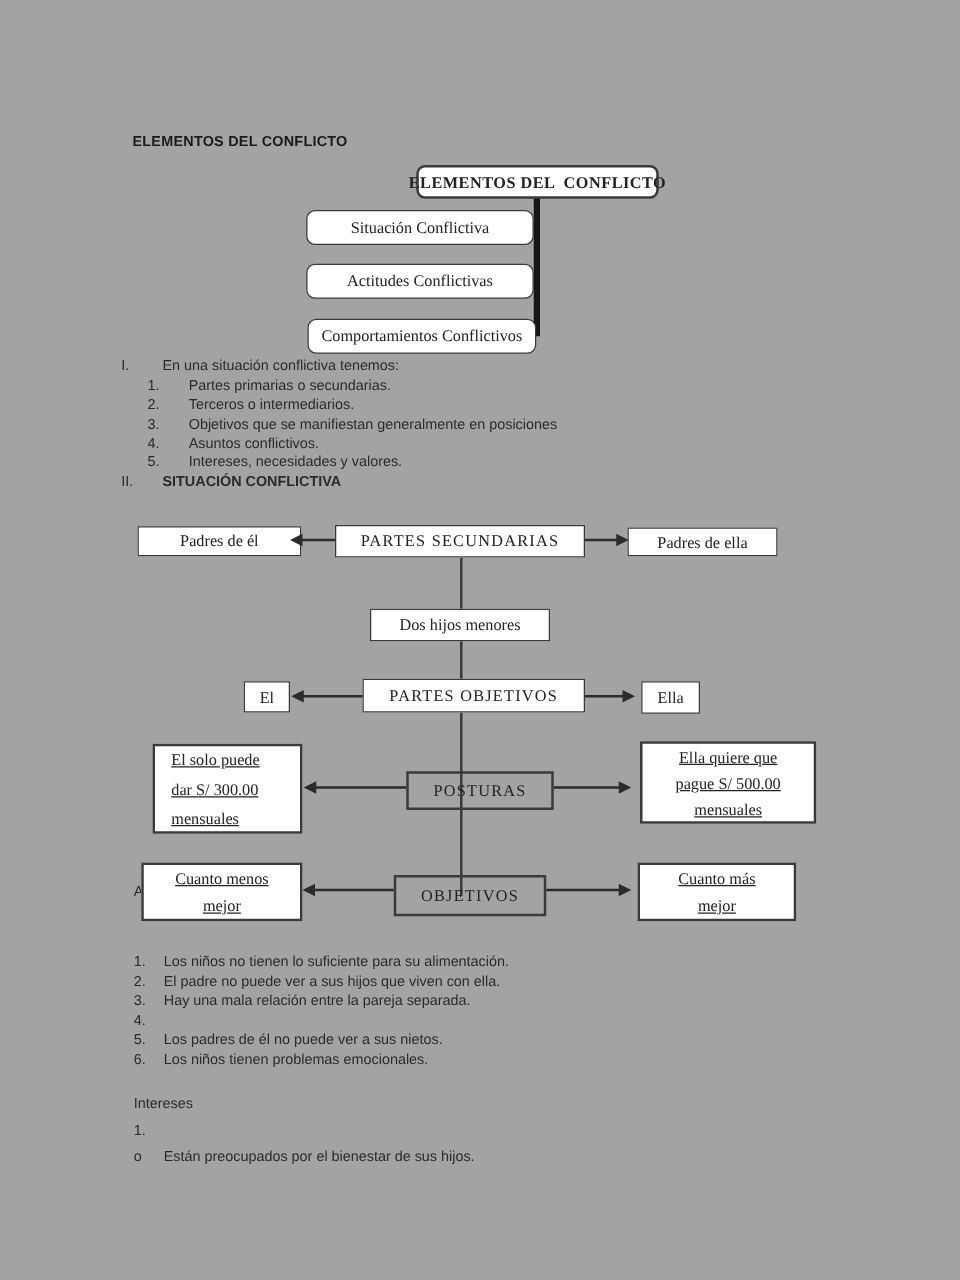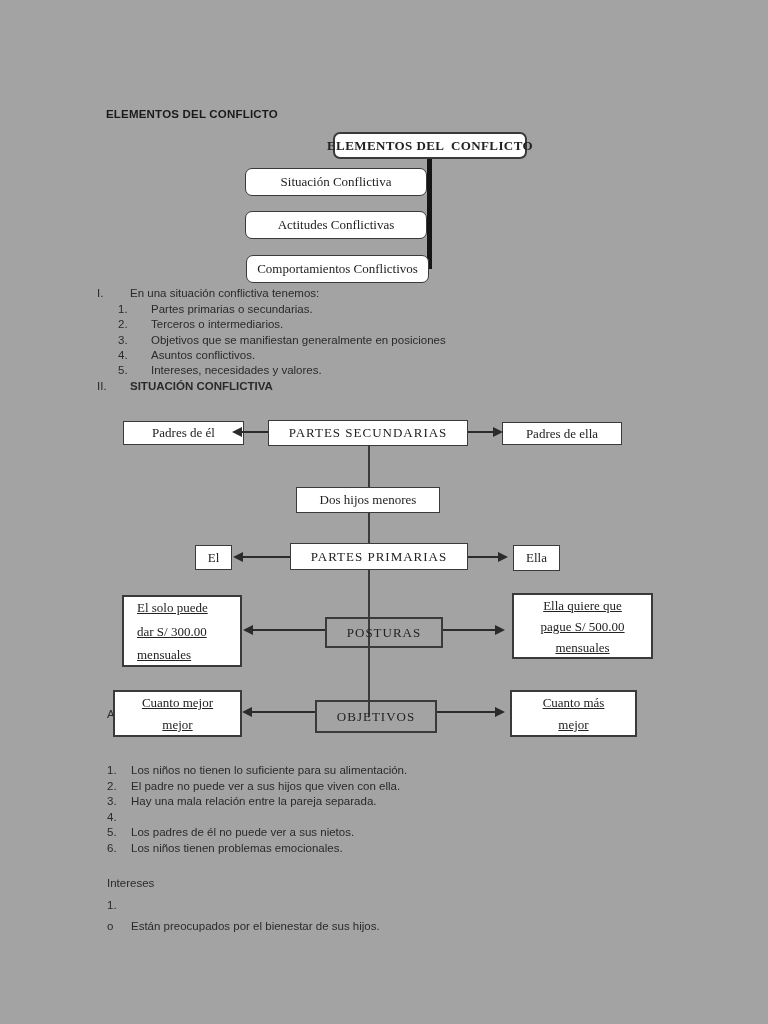--- a/index.html
+++ b/index.html
@@ -75,32 +75,32 @@
     <div class="textline" style="top:380px">
       <span class="at bl" style="left:97px">II.</span>
       <span class="at bl b" style="left:130px">SITUACIÓN CONFLICTIVA</span>
     </div>
   </div>
 
   <div>
 
     <div class="vline" style="left:368px;top:446px;width:2px;height:271px"></div>
 
-    <div class="dbox serif13" style="left:123px;top:421px;width:121px;height:24px">Padres de él</div>
+    <div class="dbox serif13" style="left:110px;top:421px;width:131px;height:24px">Padres de él</div>
     <div class="dbox caps" style="left:268px;top:420px;width:200px;height:26px">PARTES SECUNDARIAS</div>
     <div class="dbox serif13" style="left:502px;top:422px;width:120px;height:23px">Padres de ella</div>
     <div class="shaft" style="left:241px;top:431px;width:27px"></div>
     <div class="head-left" style="left:232px;top:427px"></div>
     <div class="shaft" style="left:468px;top:431px;width:26px"></div>
     <div class="head-right" style="left:493px;top:427px"></div>
 
     <div class="dbox serif13" style="left:296px;top:487px;width:144px;height:26px">Dos hijos menores</div>
 
     <div class="dbox serif13" style="left:195px;top:545px;width:37px;height:25px">El</div>
-    <div class="dbox caps" style="left:290px;top:543px;width:178px;height:27px">PARTES PRIMARIAS</div>
+    <div class="dbox caps" style="left:290px;top:543px;width:178px;height:27px">PARTES OBJETIVOS</div>
     <div class="dbox serif13" style="left:513px;top:545px;width:47px;height:26px">Ella</div>
     <div class="shaft" style="left:242px;top:556px;width:48px"></div>
     <div class="head-left" style="left:233px;top:552px"></div>
     <div class="shaft" style="left:468px;top:556px;width:31px"></div>
     <div class="head-right" style="left:498px;top:552px"></div>
 
     <div class="dbox serif13 mlines leftalign" style="left:122px;top:595px;width:120px;height:72px;border-width:2px">
       <span>El solo puede</span>
       <span>dar S/ 300.00</span>
       <span>mensuales</span>
@@ -110,21 +110,21 @@
       <span>Ella quiere que</span>
       <span>pague S/ 500.00</span>
       <span>mensuales</span>
     </div>
     <div class="shaft" style="left:252px;top:629px;width:73px"></div>
     <div class="head-left" style="left:243px;top:625px"></div>
     <div class="shaft" style="left:443px;top:629px;width:53px"></div>
     <div class="head-right" style="left:495px;top:625px"></div>
 
     <div class="dbox serif13 mlines" style="left:113px;top:690px;width:129px;height:47px;border-width:2px">
-      <span>Cuanto mejor</span>
+      <span>Cuanto menos</span>
       <span>mejor</span>
     </div>
     <div class="dbox caps transparentbox" style="left:315px;top:700px;width:122px;height:33px;border-width:2px">OBJETIVOS</div>
     <div class="dbox serif13 mlines" style="left:510px;top:690px;width:127px;height:47px;border-width:2px">
       <span>Cuanto más</span>
       <span>mejor</span>
     </div>
     <div class="shaft" style="left:251px;top:711px;width:64px"></div>
     <div class="head-left" style="left:242px;top:707px"></div>
     <div class="shaft" style="left:437px;top:711px;width:59px"></div>

